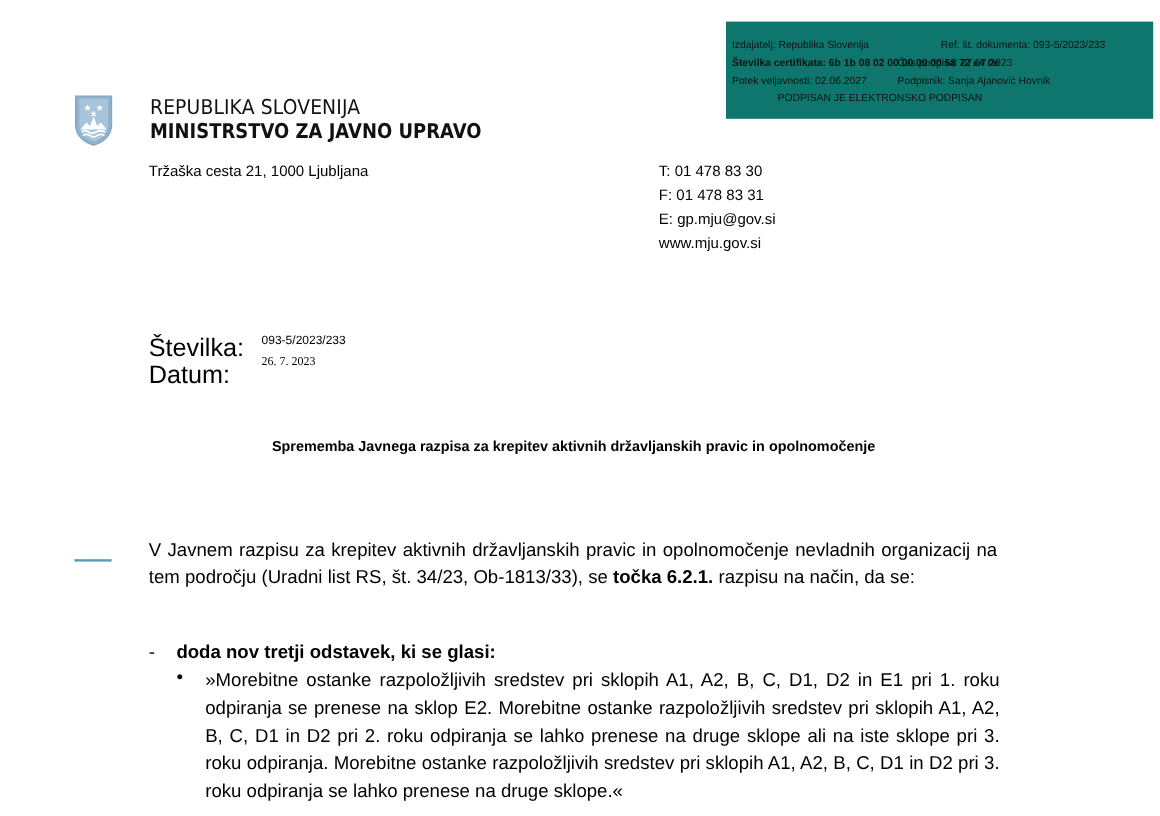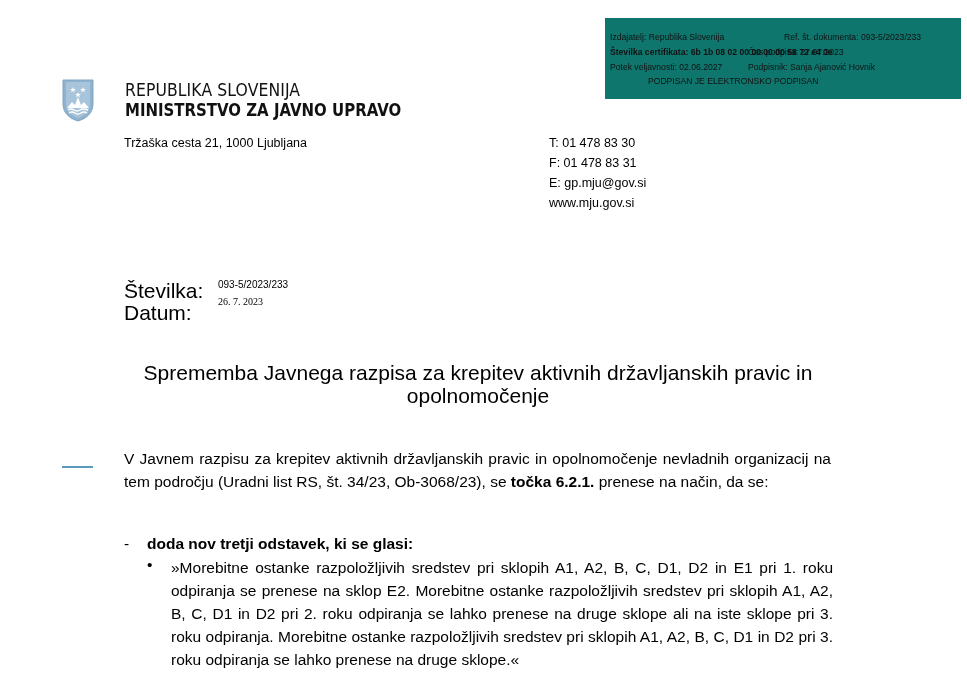--- a/index.html
+++ b/index.html
@@ -22,21 +22,21 @@
       position: absolute; left: 125px; top: 100px; font-size: 17px;
       font-family: "DejaVu Sans", sans-serif; font-weight: bold; color: #111;
       transform: scaleX(0.88); transform-origin: left top;
     }
     .addr { position: absolute; left: 124px; top: 136px; font-size: 12.5px; }
     .contact { position: absolute; left: 549px; font-size: 12.5px; }
     .meta-label { position: absolute; left: 124px; font-size: 21px; }
     .meta-value { position: absolute; left: 218px; font-size: 10px; }
     .title {
       position: absolute; left: 110px; width: 736px; text-align: center;
-      font-weight: normal; font-size: 21px; line-height: 23px; top: 361px;
+      font-weight: bold; font-size: 12px; line-height: 23px; top: 361px;
     }
     .blue-mark { position: absolute; left: 62px; top: 466px; width: 31px; height: 2px; background: #5a9bbd; }
     .para {
       position: absolute; left: 124px; top: 447px; width: 707px; font-size: 15.5px; line-height: 23px;
       text-align: justify;
     }
     .para b { font-weight: bold; }
     .dash-item { position: absolute; left: 124px; top: 535px; font-size: 15.5px; }
     .dash-item .dash { position: absolute; left: 0; top: 0; }
     .dash-item .label { position: absolute; left: 23px; top: 0; font-weight: bold; white-space: nowrap; }
@@ -85,21 +85,21 @@
 <div class="meta-value" style="top:279px;">093-5/2023/233</div>
 <div class="meta-label" style="top:301px;">Datum:</div>
 <div class="meta-value" style="top:296px;font-family:Liberation Serif, serif;">26. 7. 2023</div>
 
 <div class="title">
   <div>Sprememba Javnega razpisa za krepitev aktivnih državljanskih pravic in opolnomočenje</div>
 </div>
 
 <div class="blue-mark"></div>
 
-<div class="para"><span>V Javnem razpisu za krepitev aktivnih državljanskih pravic in opolnomočenje nevladnih organizacij na tem področju (Uradni list RS, št. 34/23, Ob-3068/23), se </span><b>točka 6.2.1.</b><span> prenese na način, da se:</span></div>
+<div class="para"><span>V Javnem razpisu za krepitev aktivnih državljanskih pravic in opolnomočenje nevladnih organizacij na tem področju (Uradni list RS, št. 34/23, Ob-1813/33), se </span><b>točka 6.2.1.</b><span> razpisu na način, da se:</span></div>
 
 <div class="dash-item">
   <span class="dash">-</span>
   <span class="label">doda nov tretji odstavek, ki se glasi:</span>
 </div>
 
 <div class="bullet">
   <span class="dot">•</span>
 </div>
 <div class="bullet-text">»Morebitne ostanke razpoložljivih sredstev pri sklopih A1, A2, B, C, D1, D2 in E1 pri 1. roku odpiranja se prenese na sklop E2. Morebitne ostanke razpoložljivih sredstev pri sklopih A1, A2, B, C, D1 in D2 pri 2. roku odpiranja se lahko prenese na druge sklope ali na iste sklope pri 3. roku odpiranja. Morebitne ostanke razpoložljivih sredstev pri sklopih A1, A2, B, C, D1 in D2 pri 3. roku odpiranja se lahko prenese na druge sklope.«</div>

